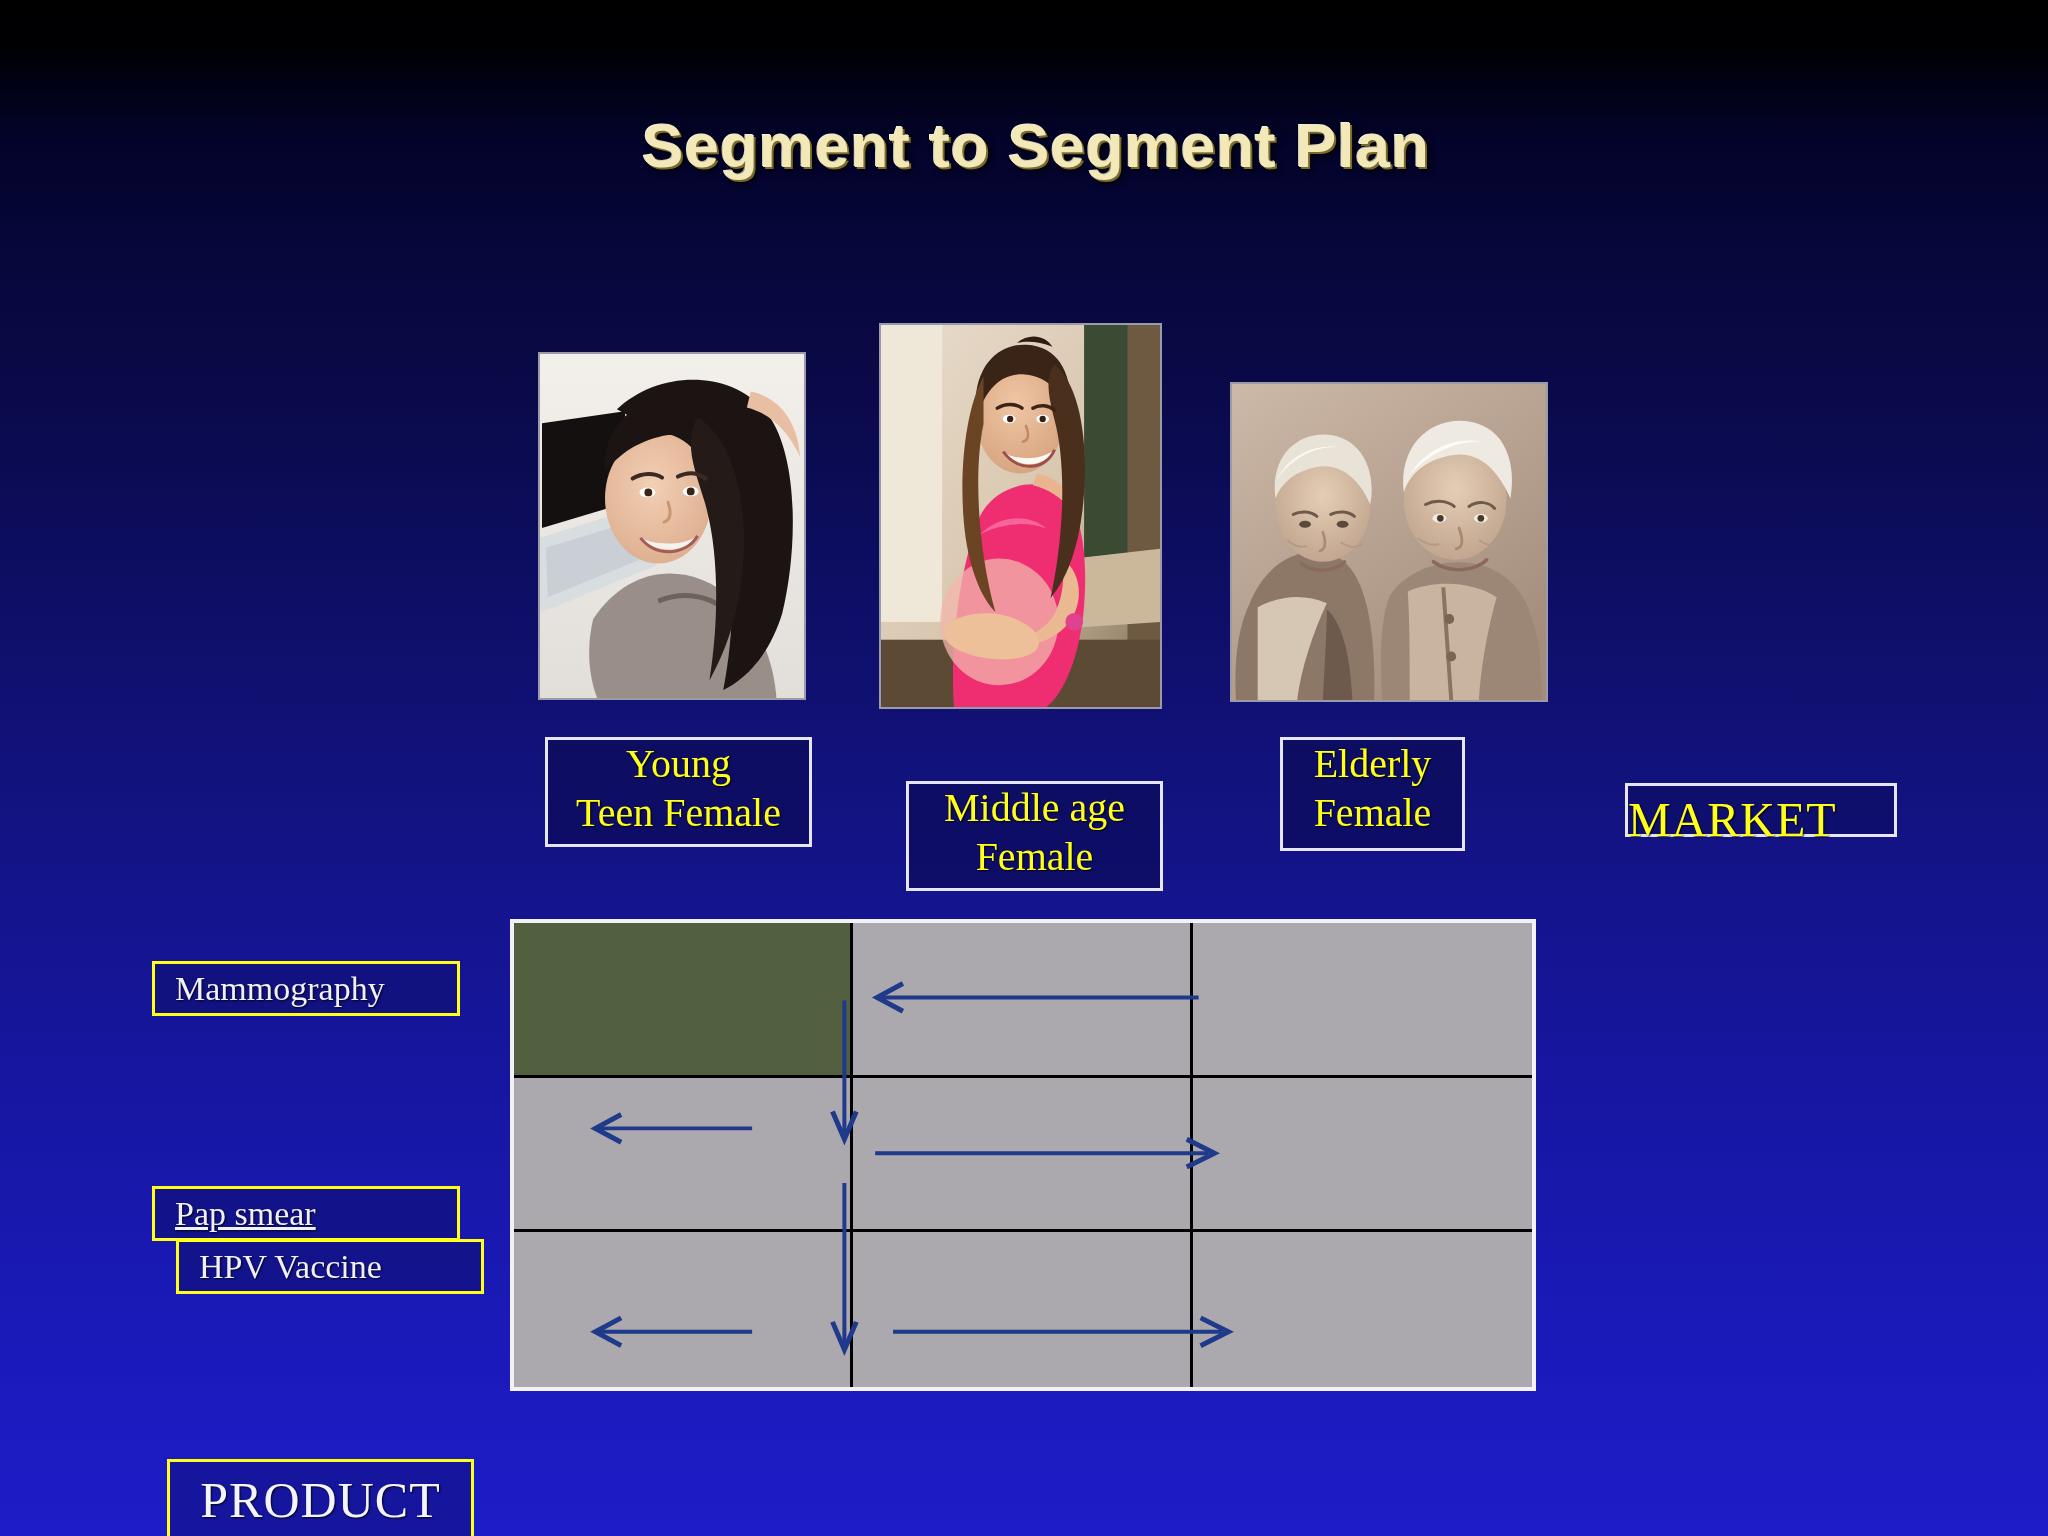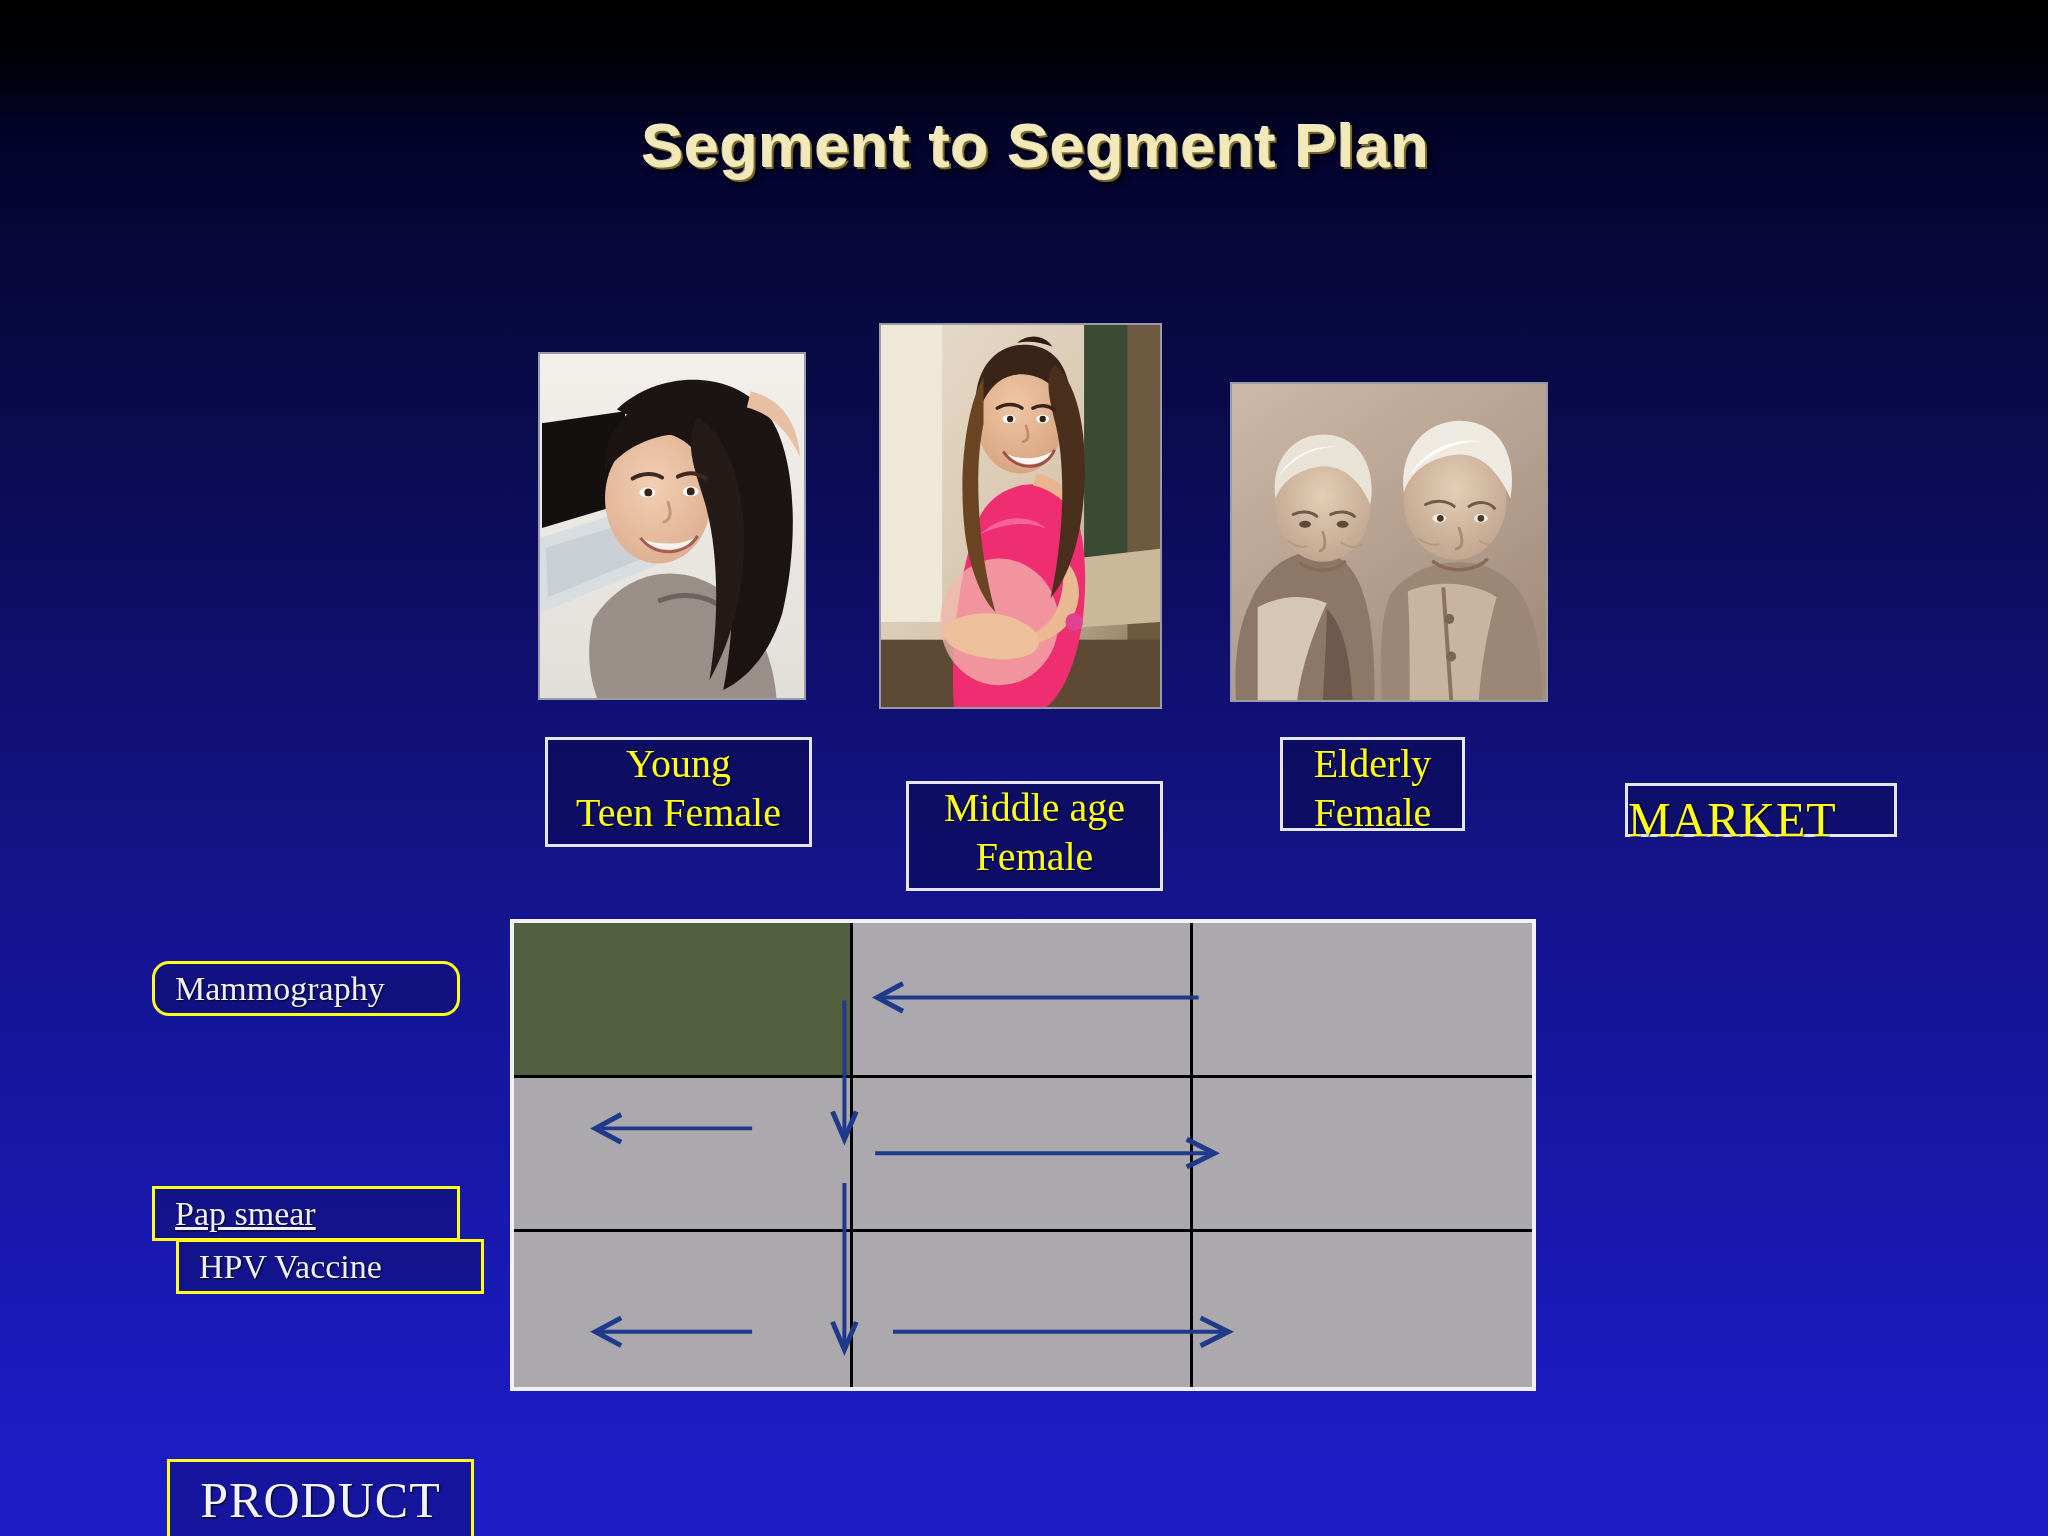--- a/index.html
+++ b/index.html
@@ -69,21 +69,21 @@
     background: rgba(10,10,78,0.55);
     color: #ffff19;
     text-align: center;
     font-size: 40px;
     line-height: 1.22;
     padding-top: 0;
     text-shadow: 1px 1px 2px rgba(0,0,0,0.9);
   }
   #cap-young   { left: 545px;  top: 737px; width: 267px; height: 110px; }
   #cap-middle  { left: 906px;  top: 737px; width: 257px; height: 110px; margin-top: 44px; }
-  #cap-elderly { left: 1280px; top: 737px; width: 185px; height: 94px; }
+  #cap-elderly { left: 1280px; top: 737px; width: 185px; height: 114px; }
 
   #market-box {
     position: absolute;
     left: 1625px; top: 783px;
     width: 272px; height: 54px;
     border: 3px solid #e6e6f2;
     box-sizing: border-box;
     background: rgba(10,10,90,0.5);
     color: #ffff19;
     font-size: 48px;
@@ -100,21 +100,21 @@
     height: 55px;
     border: 3px solid #ffff19;
     box-sizing: border-box;
     background: rgba(14,14,110,0.55);
     color: #f0f0ff;
     font-size: 34px;
     line-height: 49px;
     padding-left: 20px;
     text-shadow: 1px 1px 2px rgba(0,0,0,0.85);
   }
-  #label-mammography { top: 961px; border-radius: 17px; }
+  #label-mammography { top: 961px; }
   #label-pap         { top: 1186px; text-decoration: underline; }
   #label-hpv         { top: 1239px; margin-left: 24px; }
 
   #product-box {
     position: absolute;
     left: 167px; top: 1427px;
     width: 307px; height: 83px;
     border: 3px solid #ffff19;
     box-sizing: border-box;
     background: rgba(14,14,118,0.5);

